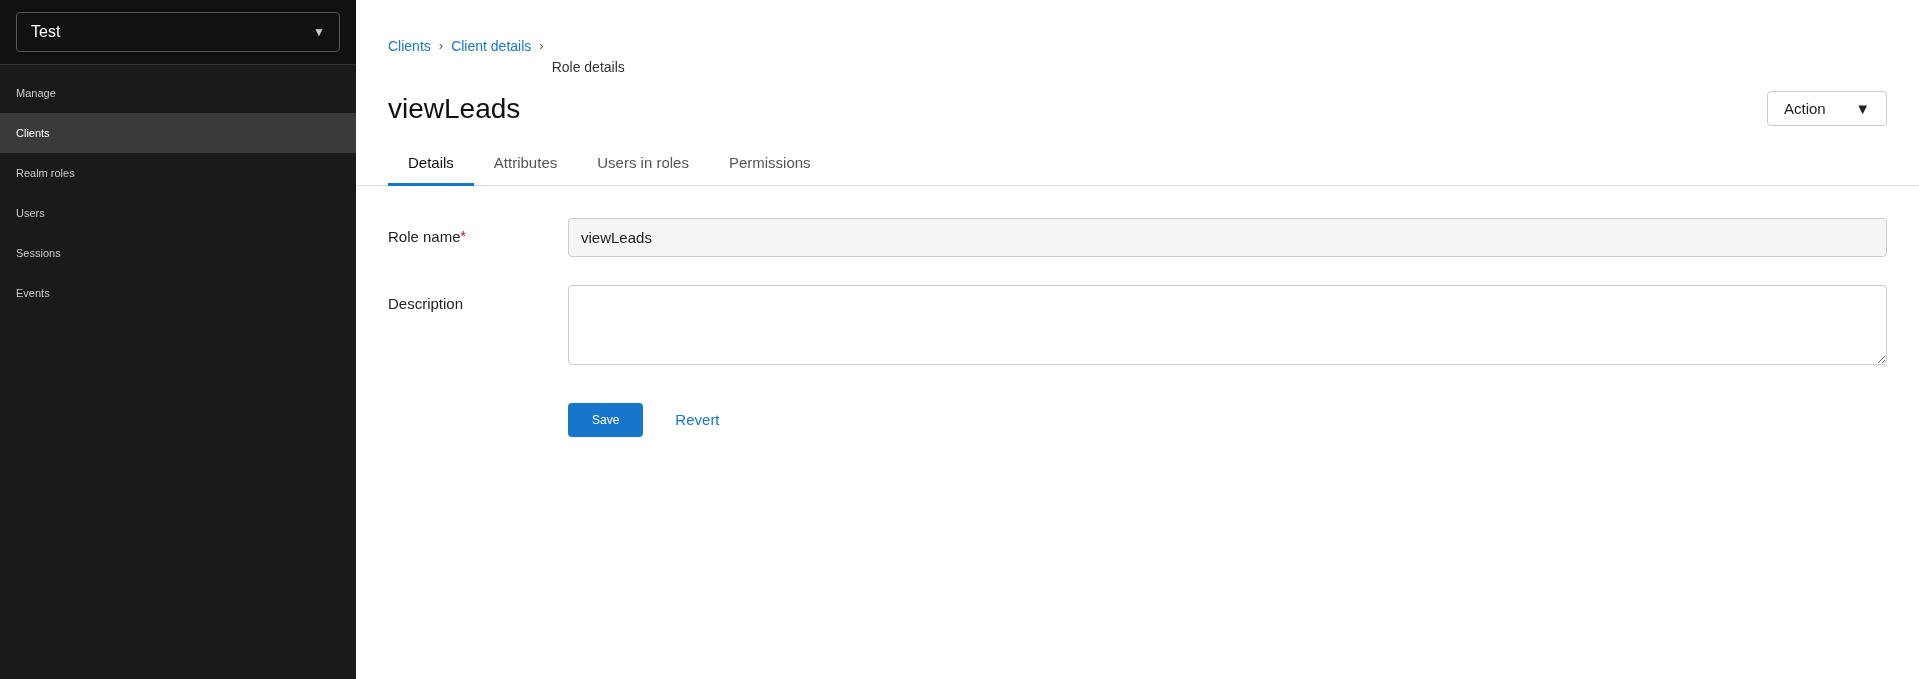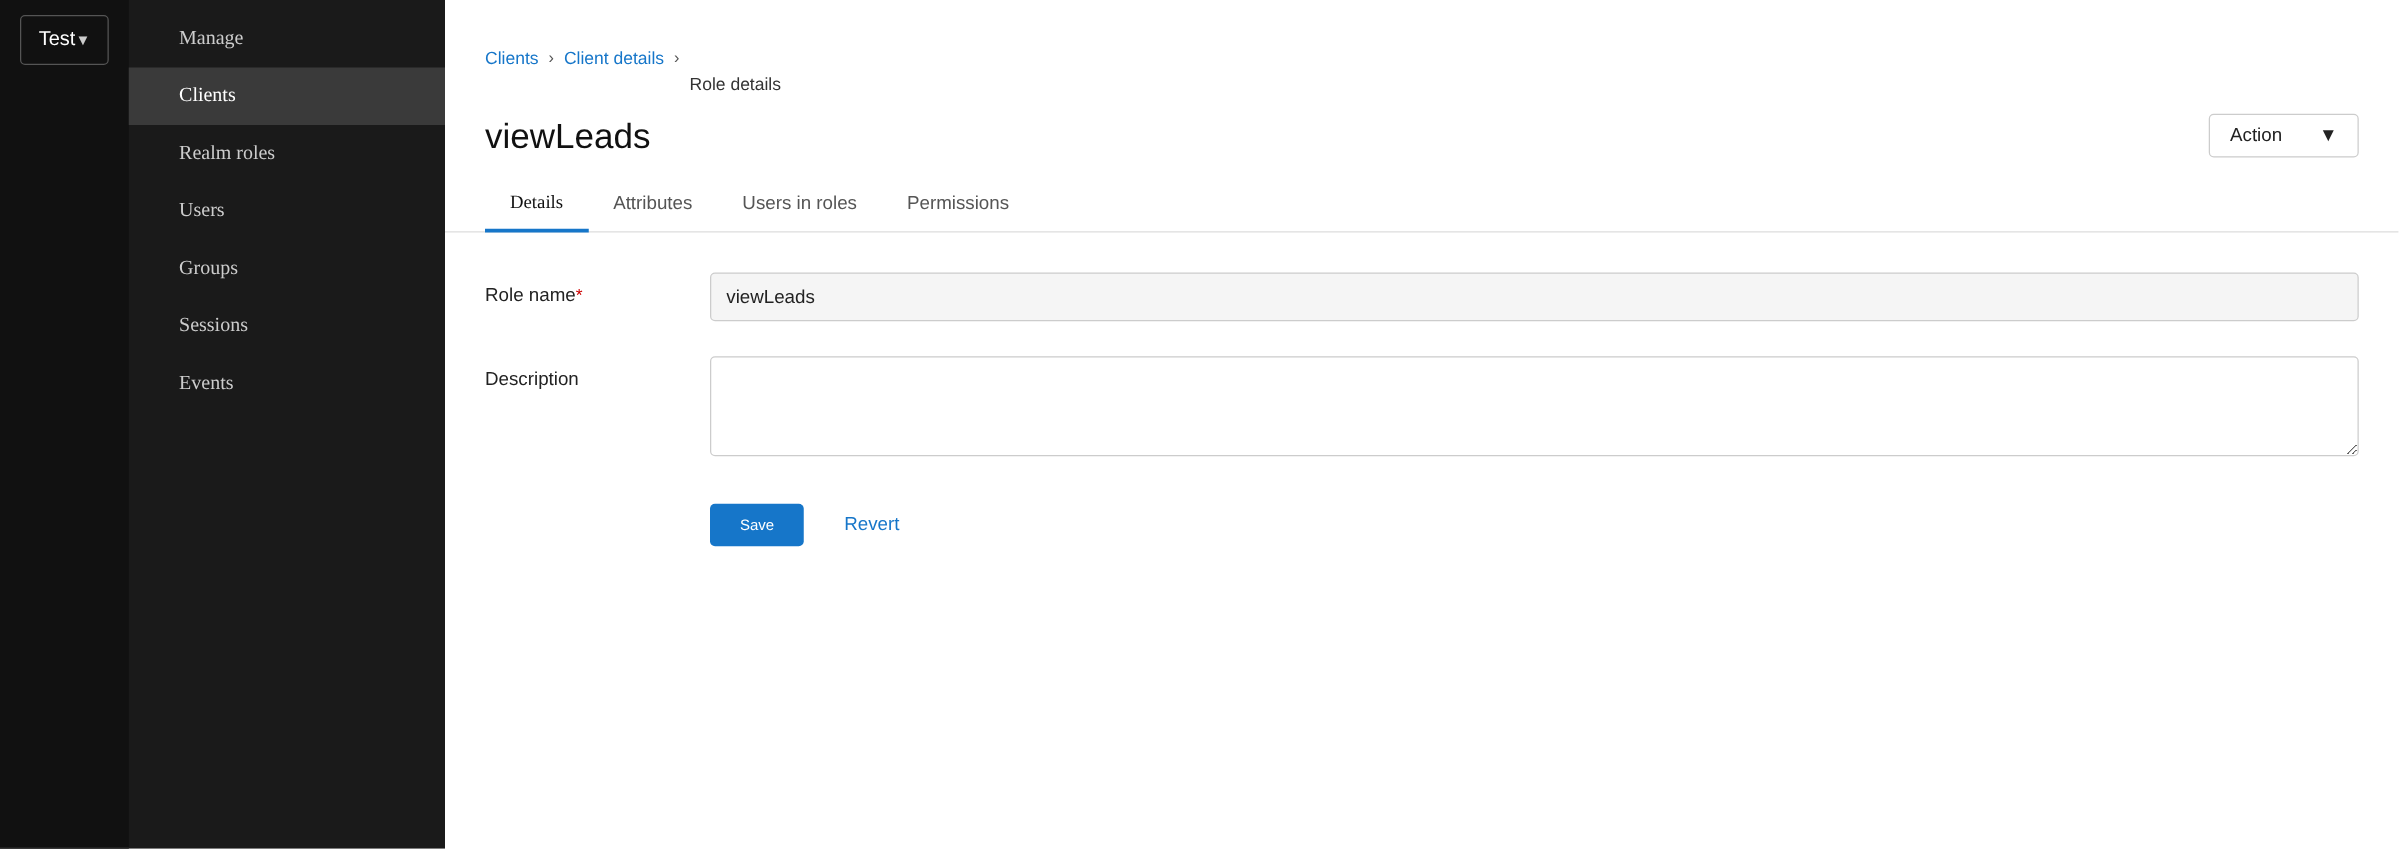--- a/index.html
+++ b/index.html
@@ -4,21 +4,21 @@
   <style>
     * { box-sizing: border-box; margin: 0; padding: 0; }
     body { font-family: 'Helvetica Neue', Arial, sans-serif; display: flex; height: 679px; overflow: hidden; background: #fff; }
 
     
     .sidebar {
       width: 356px;
       min-width: 356px;
       background: #1a1a1a;
       display: flex;
-      flex-direction: row;
+      flex-direction: column;
       height: 100%;
     }
     .sidebar-header {
       padding: 12px 16px;
       background: #111;
       border-bottom: 1px solid #333;
     }
     .sidebar-dropdown {
       display: flex;
       align-items: center;
@@ -34,26 +34,25 @@
     }
     .sidebar-dropdown .chevron {
       font-size: 12px;
       color: #ccc;
     }
     .sidebar-nav {
       flex: 1;
       padding-top: 8px;
     }
     .sidebar-item {
-      padding: 14px 40px;
+      padding: 14px 16px;
       color: #ccc;
-      font-size: 16px;
+      font-size: 11px;
       cursor: pointer;
       display: block;
-      font-family: Liberation Serif, serif;
     }
     .sidebar-item.active {
       background: #3a3a3a;
       color: #fff;
     }
 
     
     .main {
       flex: 1;
       display: flex;
@@ -123,21 +122,20 @@
       font-size: 15px;
       color: #555;
       cursor: pointer;
       border-bottom: 3px solid transparent;
       margin-bottom: -1px;
     }
     .tab.active {
       color: #111;
       border-bottom: 3px solid #1676c9;
       font-weight: 500;
-      font-family: Liberation Serif, serif;
     }
 
     
     .form-area {
       padding: 32px 32px;
     }
     .form-row {
       display: flex;
       align-items: flex-start;
       margin-bottom: 28px;
@@ -211,21 +209,20 @@
     <button class="sidebar-dropdown">
       <span>Test</span>
       <span class="chevron">▼</span>
     </button>
   </div>
   <nav class="sidebar-nav">
     <a class="sidebar-item">Manage</a>
     <a class="sidebar-item active">Clients</a>
     <a class="sidebar-item">Realm roles</a>
     <a class="sidebar-item">Users</a>
-    <a class="sidebar-item">Groups</a>
     <a class="sidebar-item">Sessions</a>
     <a class="sidebar-item">Events</a>
   </nav>
 </div>
 
 <div class="main">
 
   <nav class="breadcrumb">
     <a class="breadcrumb-link">Clients</a>
     <span class="breadcrumb-sep">›</span>

